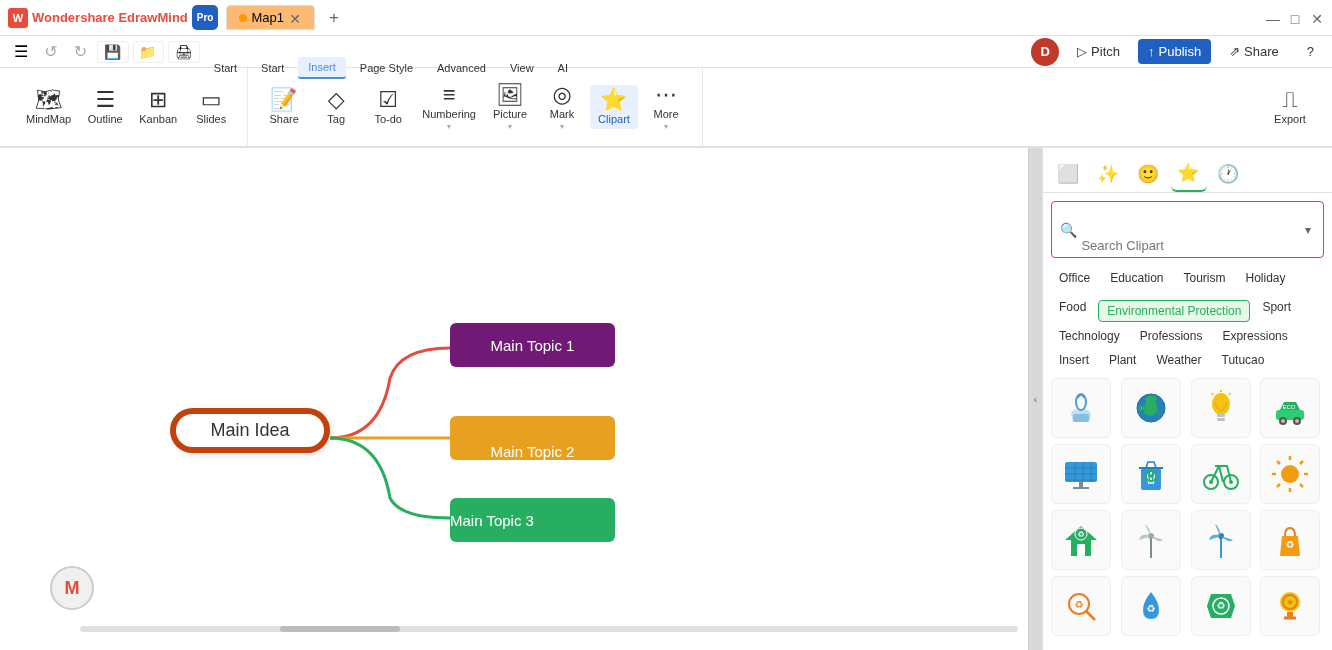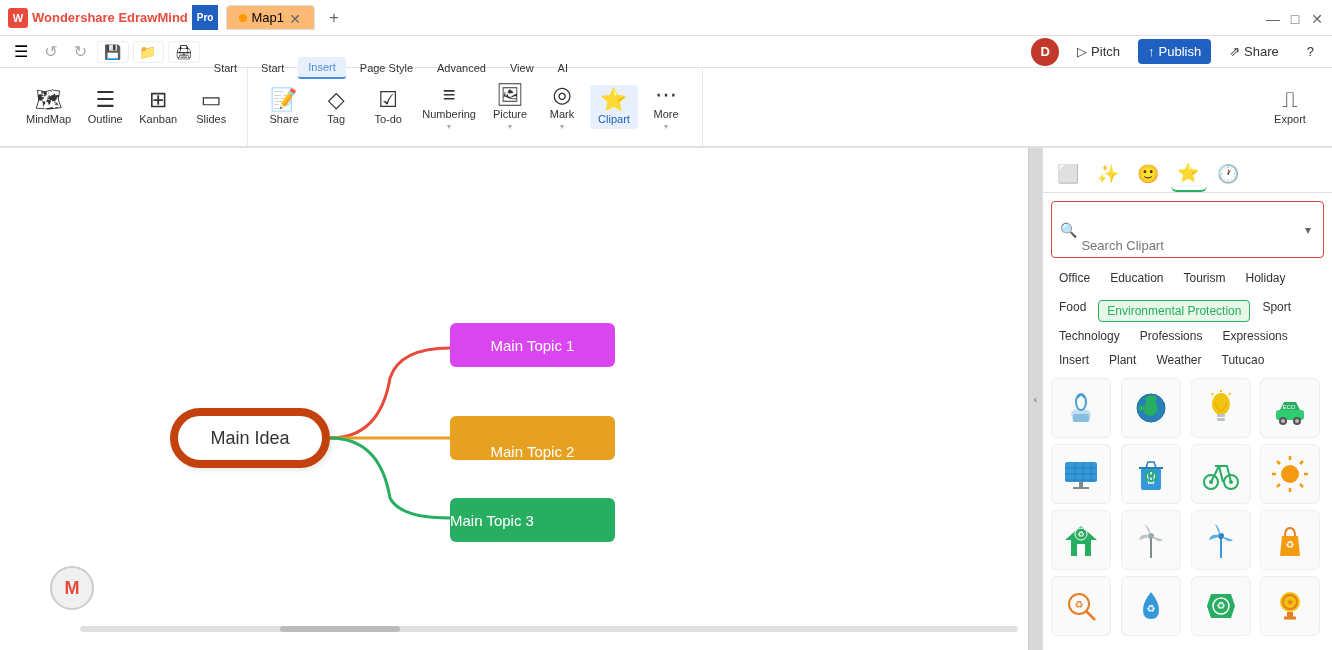--- a/index.html
+++ b/index.html
@@ -118,21 +118,21 @@
       cursor: pointer; font-size: 28px; border: 1px solid #eee;
     }
   </style>
 </head>
 <body>
 
 <div class="title-bar">
   <div class="title-bar-logo">
     <div class="logo-box">W</div>
     <span>Wondershare EdrawMind</span>
-    <span style="background:#2060c0;color:white;font-size:10px;padding:7px 5px;border-radius:0;font-weight:bold;">Pro</span>
+    <span style="background:#2060c0;color:white;font-size:10px;padding:7px 5px;border-radius:5px;font-weight:bold;">Pro</span>
   </div>
   <div class="title-bar-tab">
     <div class="dot"></div>
     <span>Map1</span>
     <button class="win-btn">✕</button>
   </div>
   <button class="title-bar-add">+</button>
   <div class="title-bar-right">
     <button class="win-btn">—</button>
     <button class="win-btn">□</button>
@@ -248,25 +248,25 @@
 
     <svg style="position:absolute;top:0;left:0;width:100%;height:100%;pointer-events:none;">
 
       <path d="M 330 290 Q 380 290 390 230 Q 400 200 450 200" stroke="#e84b3c" stroke-width="3" fill="none"></path>
 
       <path d="M 330 290 L 450 290" stroke="#e8a020" stroke-width="3" fill="none"></path>
 
       <path d="M 330 290 Q 380 290 390 350 Q 400 370 450 370" stroke="#27ae60" stroke-width="3" fill="none"></path>
     </svg>
 
-    <div style="position:absolute;left:170px;top:260px;width:160px;height:60px;border-radius:30px;border:8px solid #c2410c;background:#fff;display:flex;align-items:center;justify-content:center;font-size:18px;font-weight:500;color:#333;box-shadow:2px 2px 6px rgba(0,0,0,0.1);">
+    <div style="position:absolute;left:170px;top:260px;width:160px;height:45px;border-radius:30px;border:6px solid #c2410c;background:#fff;display:flex;align-items:center;justify-content:center;font-size:18px;font-weight:500;color:#333;box-shadow:2px 2px 6px rgba(0,0,0,0.1);">
       <span>Main Idea</span>
     </div>
 
-    <div style="position:absolute;left:450px;top:175px;width:165px;height:44px;border-radius:6px;background:#d946ef;display:flex;align-items:center;justify-content:center;font-size:15px;font-weight:500;color:#fff;">
+    <div style="position:absolute;left:450px;top:175px;width:165px;height:44px;border-radius:6px;background:#701a75;display:flex;align-items:center;justify-content:center;font-size:15px;font-weight:500;color:#fff;">
       <span>Main Topic 1</span>
     </div>
 
     <div style="position:absolute;left:450px;top:268px;width:165px;height:44px;border-radius:6px;background:#e8a020;display:flex;align-items:flex-end;justify-content:center;font-size:15px;font-weight:500;color:#fff;">
       <span>Main Topic 2</span>
     </div>
 
     <div style="position:absolute;left:450px;top:350px;width:165px;height:44px;border-radius:6px;background:#27ae60;display:flex;align-items:center;justify-content:flex-start;font-size:15px;font-weight:500;color:#fff;">
       <span>Main Topic 3</span>
     </div>

